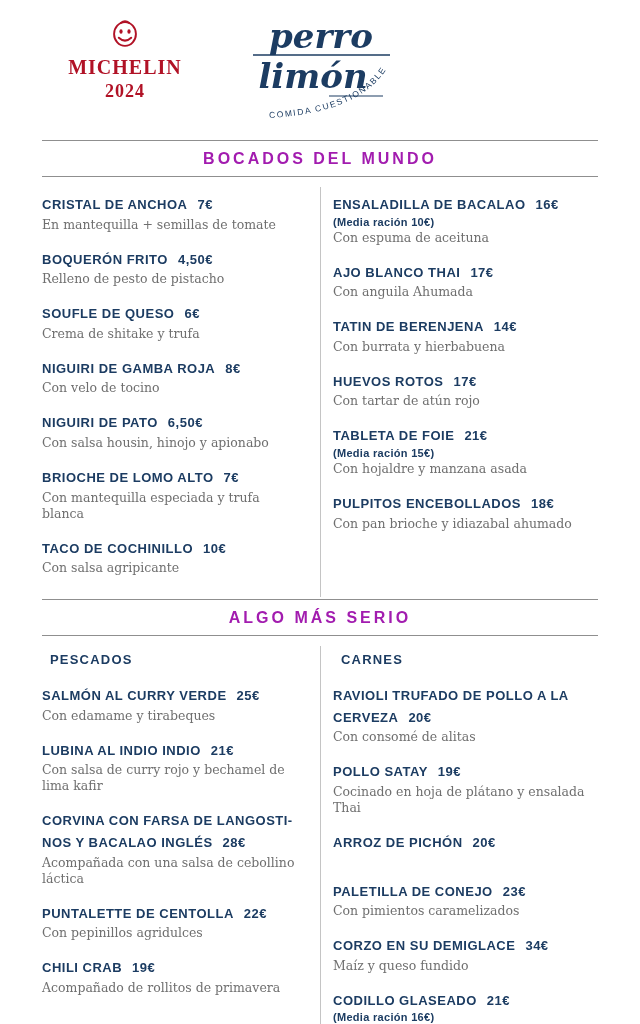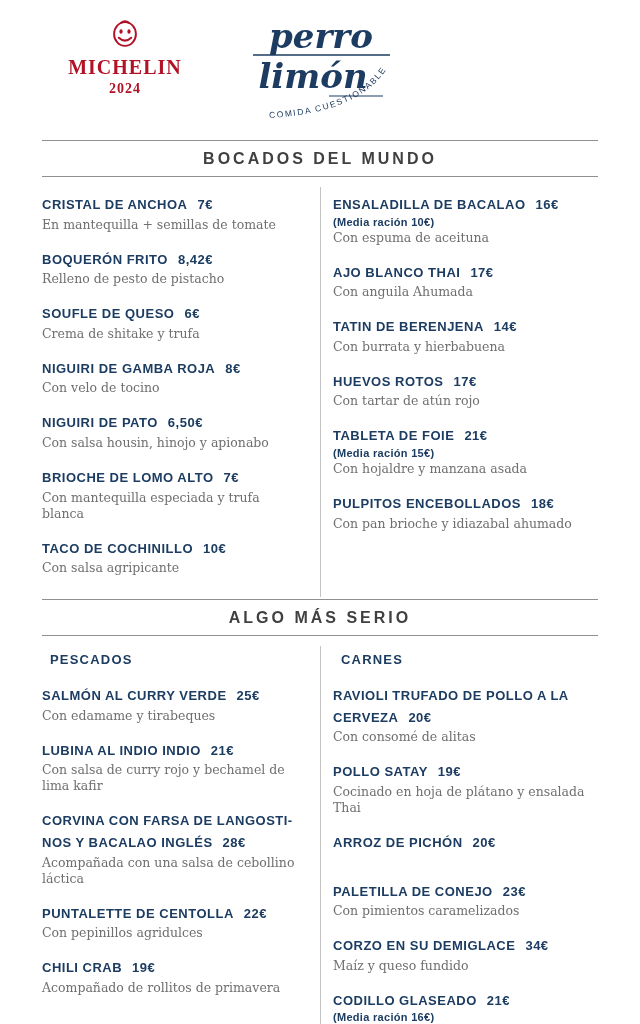--- a/index.html
+++ b/index.html
@@ -19,28 +19,28 @@
   .michelin-block {
     position: absolute; left: 55px; top: 14px; width: 140px; text-align: center;
   }
   .michelin-block svg { display: block; margin: 0 auto 4px auto; }
   .michelin-name {
     font-family: "Liberation Serif", serif;
     font-weight: bold; color: #b11226; font-size: 20px; letter-spacing: 1px;
   }
   .michelin-year {
     font-family: "Liberation Serif", serif;
-    font-weight: bold; color: #b11226; font-size: 14px; letter-spacing: 1px; margin-top: 2px;
+    font-weight: bold; color: #b11226; font-size: 18px; letter-spacing: 1px; margin-top: 2px;
   }
   .logo-block { position: absolute; left: 50%; top: 8px; transform: translateX(-50%); }
 
   
   .rule { border: none; border-top: 1px solid #8f8f8f; margin: 0 42px; }
   .section-title {
-    text-align: center; color: #404040; font-weight: bold;
+    text-align: center; color: #a21caf; font-weight: bold;
     font-size: 16px; letter-spacing: 3px; padding: 9px 0 8px 0;
   }
   .section-columns { display: flex; padding: 10px 0 2px 0; }
   .menu-column { width: 50%; padding: 6px 18px 6px 42px; }
   .menu-column.col-right {
     border-left: 1px solid #c4c4c4;
     padding-left: 12px; padding-right: 34px;
   }
   .column-subheader {
     color: #1c3c62; font-weight: bold; font-size: 13px;
@@ -108,21 +108,21 @@
   <div class="menu-item">
     <div class="item-line">
       <span class="item-name">CRISTAL DE ANCHOA</span><span class="item-price">7€</span>
     </div>
 
     <div class="item-desc">En mantequilla + semillas de tomate</div>
   </div>
 
   <div class="menu-item">
     <div class="item-line">
-      <span class="item-name">BOQUERÓN FRITO</span><span class="item-price">8,42€</span>
+      <span class="item-name">BOQUERÓN FRITO</span><span class="item-price">4,50€</span>
     </div>
 
     <div class="item-desc">Relleno de pesto de pistacho</div>
   </div>
 
   <div class="menu-item">
     <div class="item-line">
       <span class="item-name">SOUFLE DE QUESO</span><span class="item-price">6€</span>
     </div>
 

